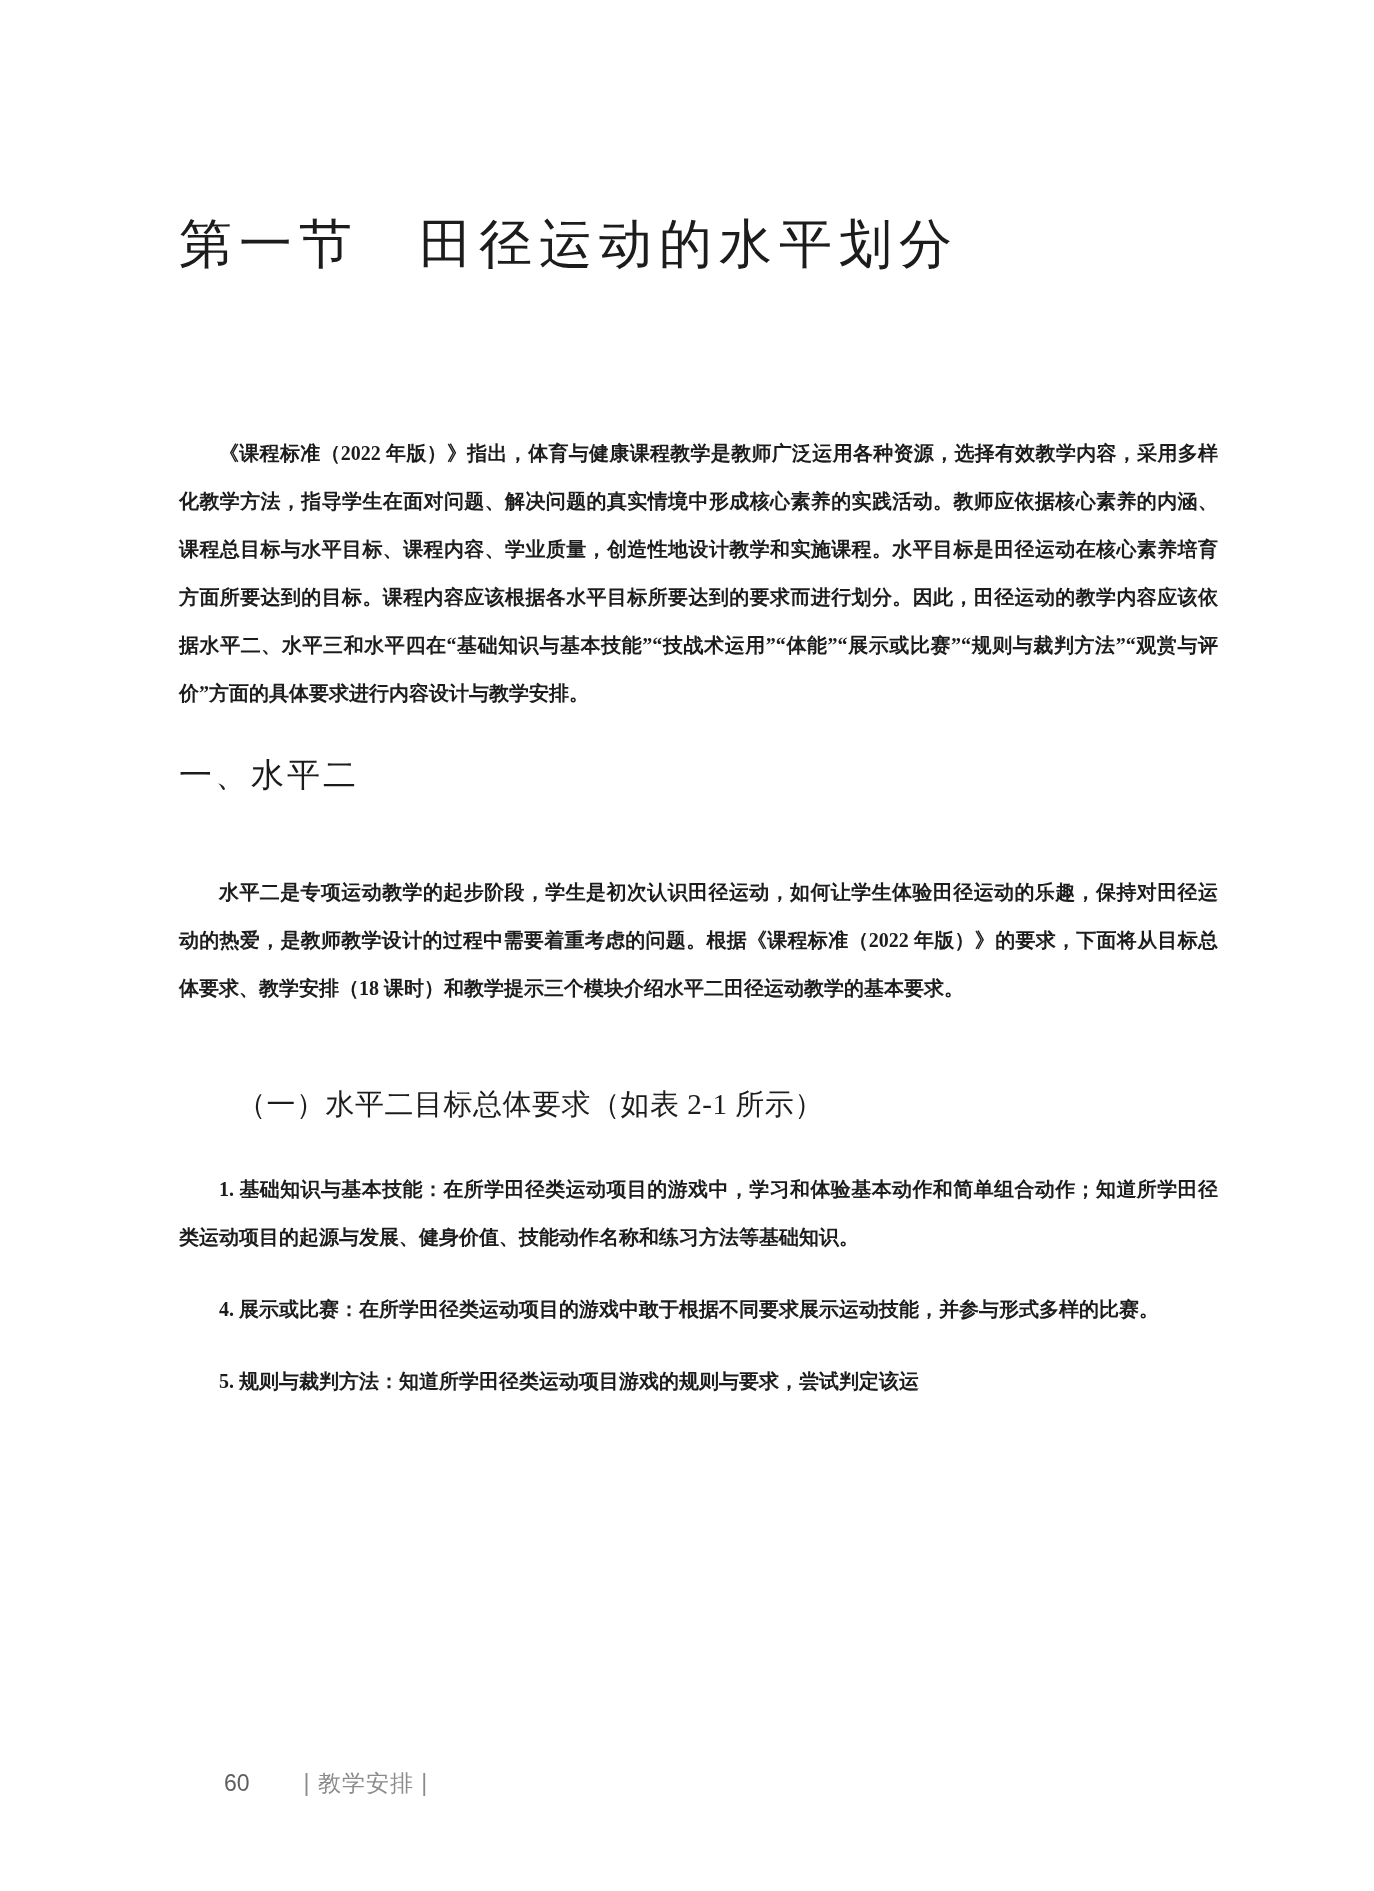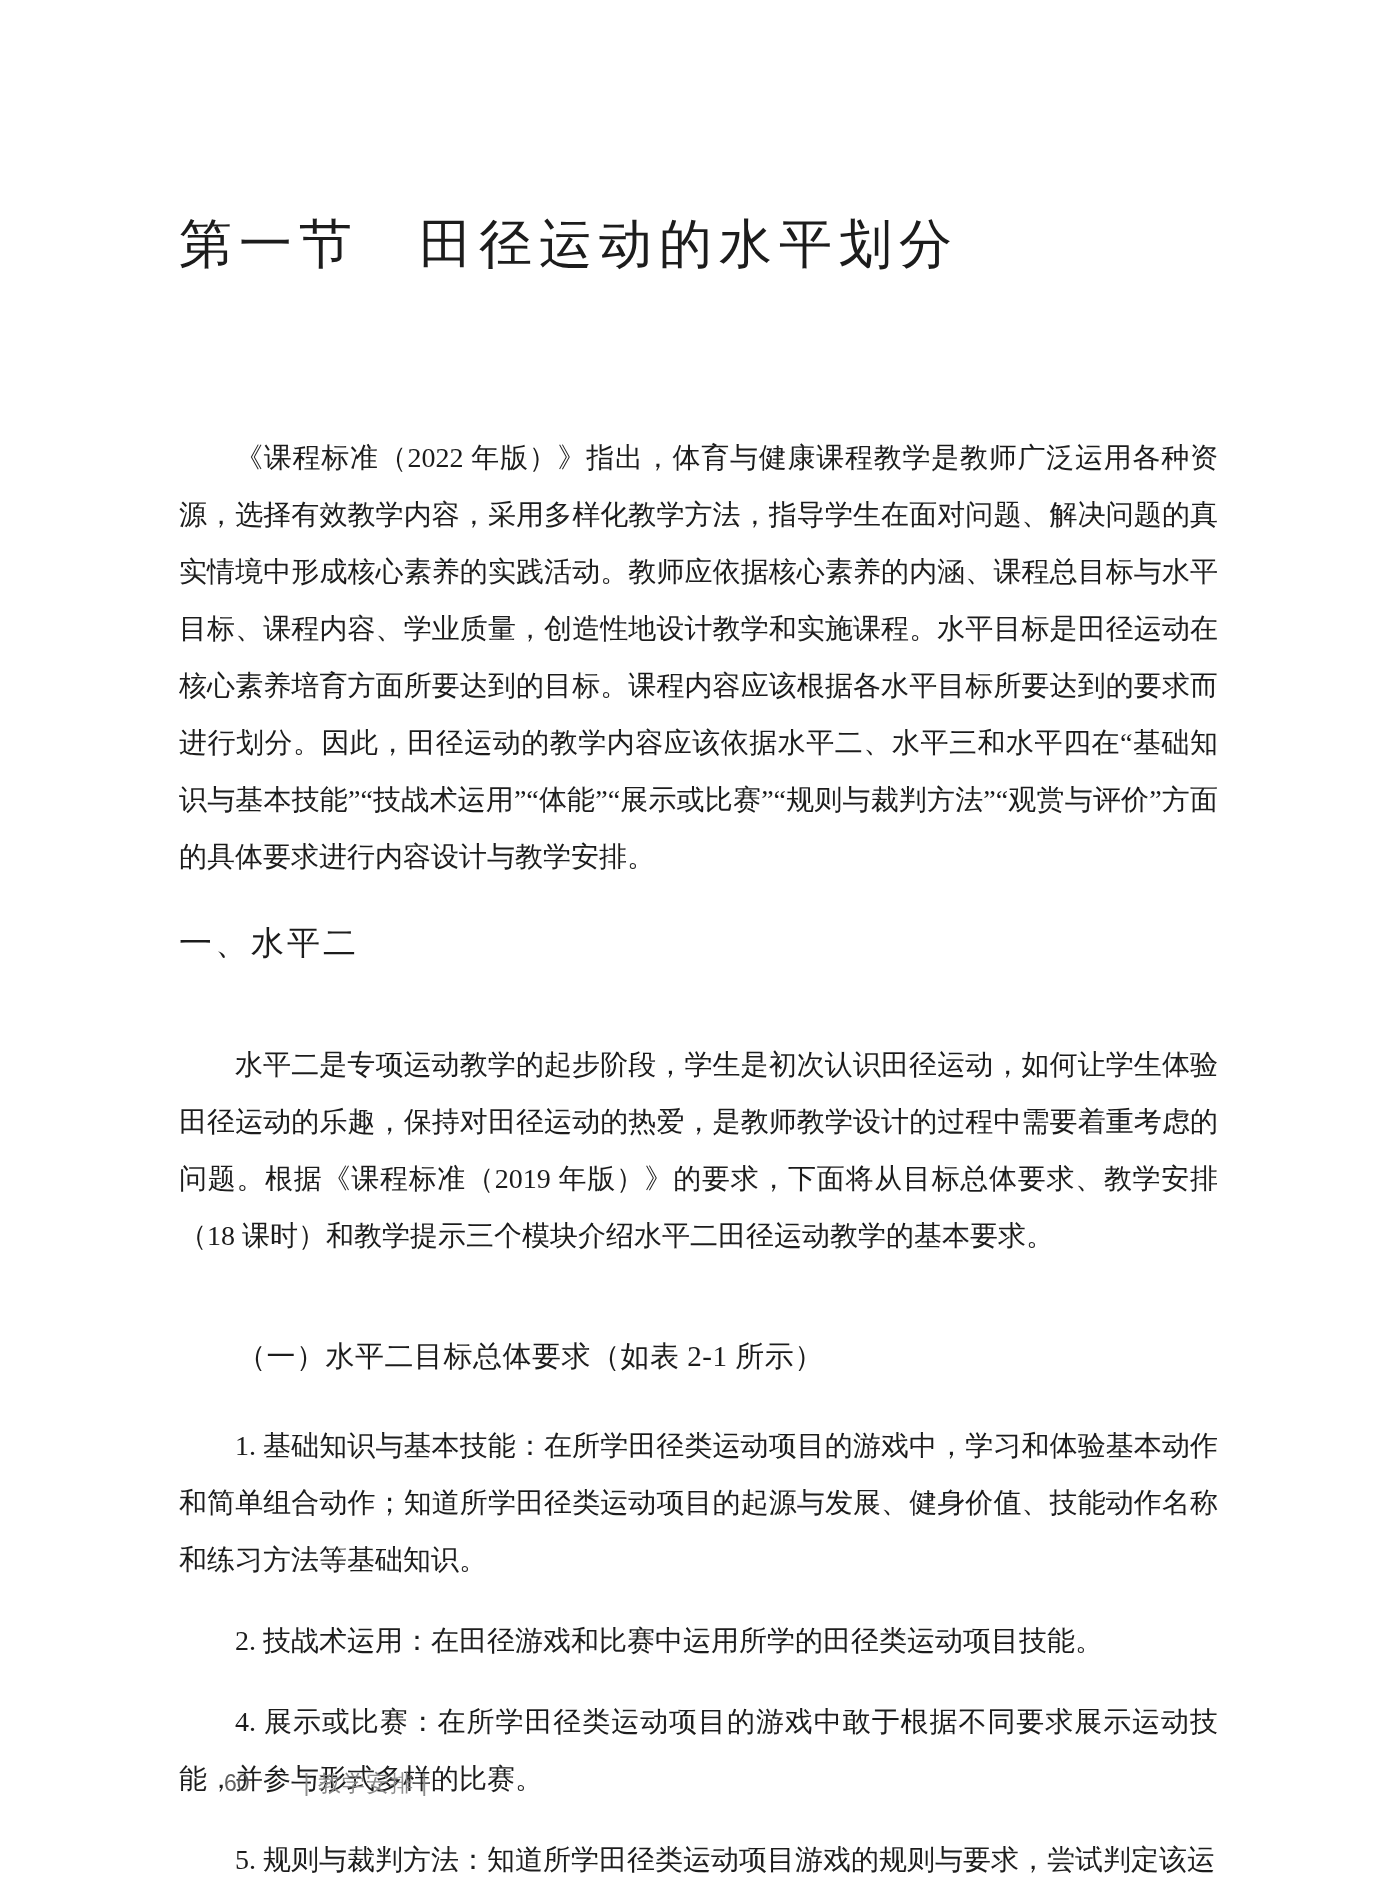--- a/index.html
+++ b/index.html
@@ -22,24 +22,25 @@
   }
   .doc-title {
     font-size: 53px;
     font-weight: 400;
     letter-spacing: 7px;
     line-height: 1.15;
     margin-bottom: 130px;
     white-space: nowrap;
   }
   .body-text, .para, .numbered-item {
-    font-size: 28px;
-    line-height: 57px;
+    font-size: 20px;
+    line-height: 48px;
     text-align: justify;
     text-justify: inter-character;
+    font-weight: bold;
   }
   .para, .numbered-item {
     text-indent: 2em;
   }
   .h2 {
     font-family: "Liberation Sans", "DejaVu Sans", sans-serif;
     font-size: 33px;
     font-weight: 500;
     letter-spacing: 3px;
     margin-top: 12px;
@@ -75,28 +76,27 @@
 
 <div class="page">
   <div class="content">
 
     <h1 class="doc-title">第一节　田径运动的水平划分</h1>
 
     <p class="para body-text">《课程标准（2022 年版）》指出，体育与健康课程教学是教师广泛运用各种资源，选择有效教学内容，采用多样化教学方法，指导学生在面对问题、解决问题的真实情境中形成核心素养的实践活动。教师应依据核心素养的内涵、课程总目标与水平目标、课程内容、学业质量，创造性地设计教学和实施课程。水平目标是田径运动在核心素养培育方面所要达到的目标。课程内容应该根据各水平目标所要达到的要求而进行划分。因此，田径运动的教学内容应该依据水平二、水平三和水平四在“基础知识与基本技能”“技战术运用”“体能”“展示或比赛”“规则与裁判方法”“观赏与评价”方面的具体要求进行内容设计与教学安排。</p>
 
     <h2 class="h2">一、水平二</h2>
 
-    <p class="para body-text">水平二是专项运动教学的起步阶段，学生是初次认识田径运动，如何让学生体验田径运动的乐趣，保持对田径运动的热爱，是教师教学设计的过程中需要着重考虑的问题。根据《课程标准（2019 年版）》的要求，下面将从目标总体要求、教学安排（18 课时）和教学提示三个模块介绍水平二田径运动教学的基本要求。</p>
+    <p class="para body-text">水平二是专项运动教学的起步阶段，学生是初次认识田径运动，如何让学生体验田径运动的乐趣，保持对田径运动的热爱，是教师教学设计的过程中需要着重考虑的问题。根据《课程标准（2022 年版）》的要求，下面将从目标总体要求、教学安排（18 课时）和教学提示三个模块介绍水平二田径运动教学的基本要求。</p>
 
     <h3 class="h3">（一）水平二目标总体要求（如表 2-1 所示）</h3>
 
 
     <p class="numbered-item body-text">1. 基础知识与基本技能：在所学田径类运动项目的游戏中，学习和体验基本动作和简单组合动作；知道所学田径类运动项目的起源与发展、健身价值、技能动作名称和练习方法等基础知识。</p>
 
-    <p class="numbered-item body-text">2. 技战术运用：在田径游戏和比赛中运用所学的田径类运动项目技能。</p>
 
 
     <p class="numbered-item body-text">4. 展示或比赛：在所学田径类运动项目的游戏中敢于根据不同要求展示运动技能，并参与形式多样的比赛。</p>
 
     <p class="numbered-item body-text">5. 规则与裁判方法：知道所学田径类运动项目游戏的规则与要求，尝试判定该运</p>
 
   </div>
 
   <div class="footer">
     <span class="num">60</span><span>| 教学安排 |</span>

